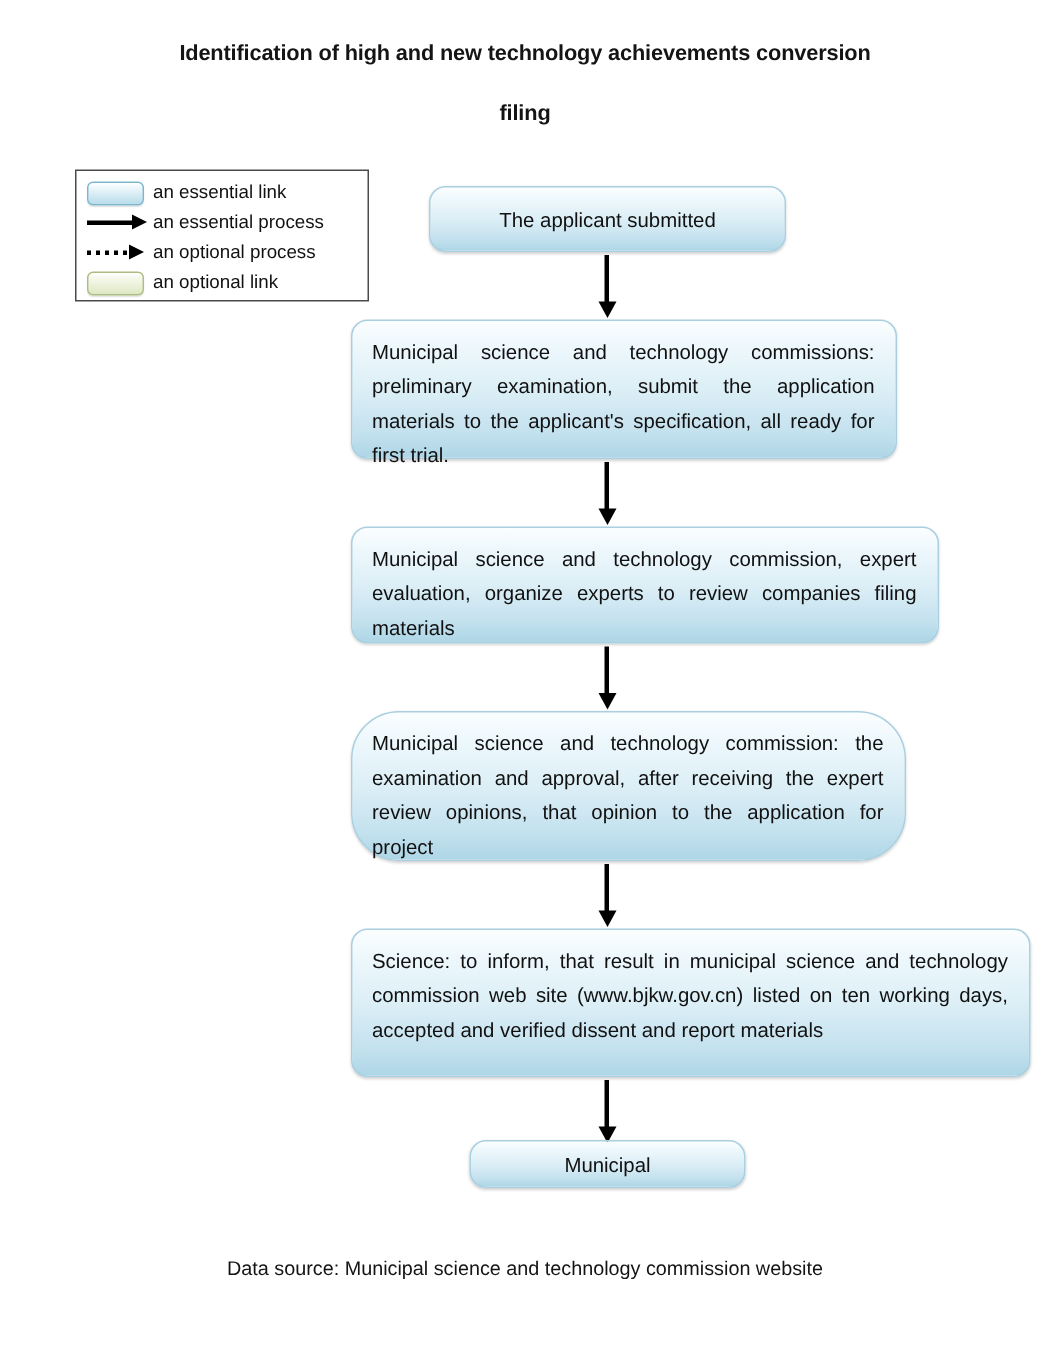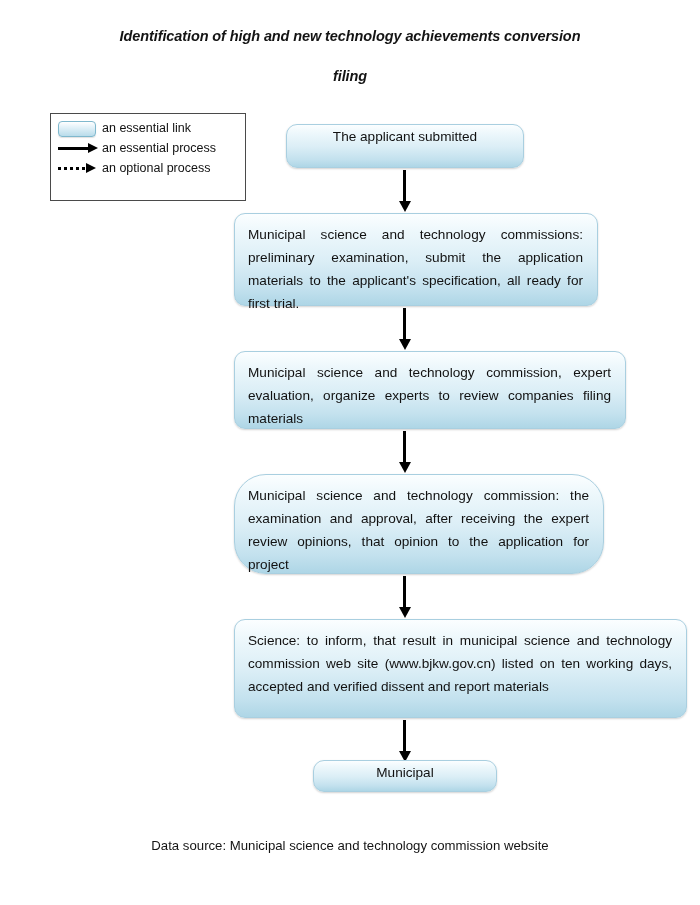--- a/index.html
+++ b/index.html
@@ -22,21 +22,20 @@
     position: absolute;
     top: 16px;
     left: 70px;
     width: 560px;
     text-align: center;
     font-size: 14.5px;
     font-weight: bold;
     line-height: 40px;
     color: #141414;
     letter-spacing: -0.1px;
-    font-style: italic;
   }
   #chart-title .t-line { display: block; }
 
   
   #legend {
     position: absolute;
     left: 50px;
     top: 113px;
     width: 196px;
     height: 88px;
@@ -141,20 +140,21 @@
     color: #111111;
     font-size: 13.6px;
     line-height: 23px;
     padding: 9px 14px 9px 13px;
     text-align: justify;
     text-justify: inter-word;
   }
   .node.center {
     text-align: center;
     display: flex;
+    align-items: center;
     justify-content: center;
     padding: 0;
   }
   .node p { margin: 0; }
 
   
   .connector {
     position: absolute;
     width: 3px;
     background: #000000;
@@ -206,20 +206,26 @@
     <span class="legend-label">an essential process</span>
   </div>
 
   <div class="legend-row">
     <span class="legend-sym">
       <span class="sym-dot-arrow"></span>
     </span>
     <span class="legend-label">an optional process</span>
   </div>
 
+  <div class="legend-row">
+    <span class="legend-sym">
+      <span class="sym-swatch green"></span>
+    </span>
+    <span class="legend-label">an optional link</span>
+  </div>
 
 </div>
 
 <div class="node center" style="left:286px; top:124px; width:238px; height:44px;">
   <p>The applicant submitted</p>
 </div>
 
 <div class="connector" style="left:403px; top:170px; height:32px;"></div>
 
 <div class="node" style="left:234px; top:213px; width:364px; height:93px;">

